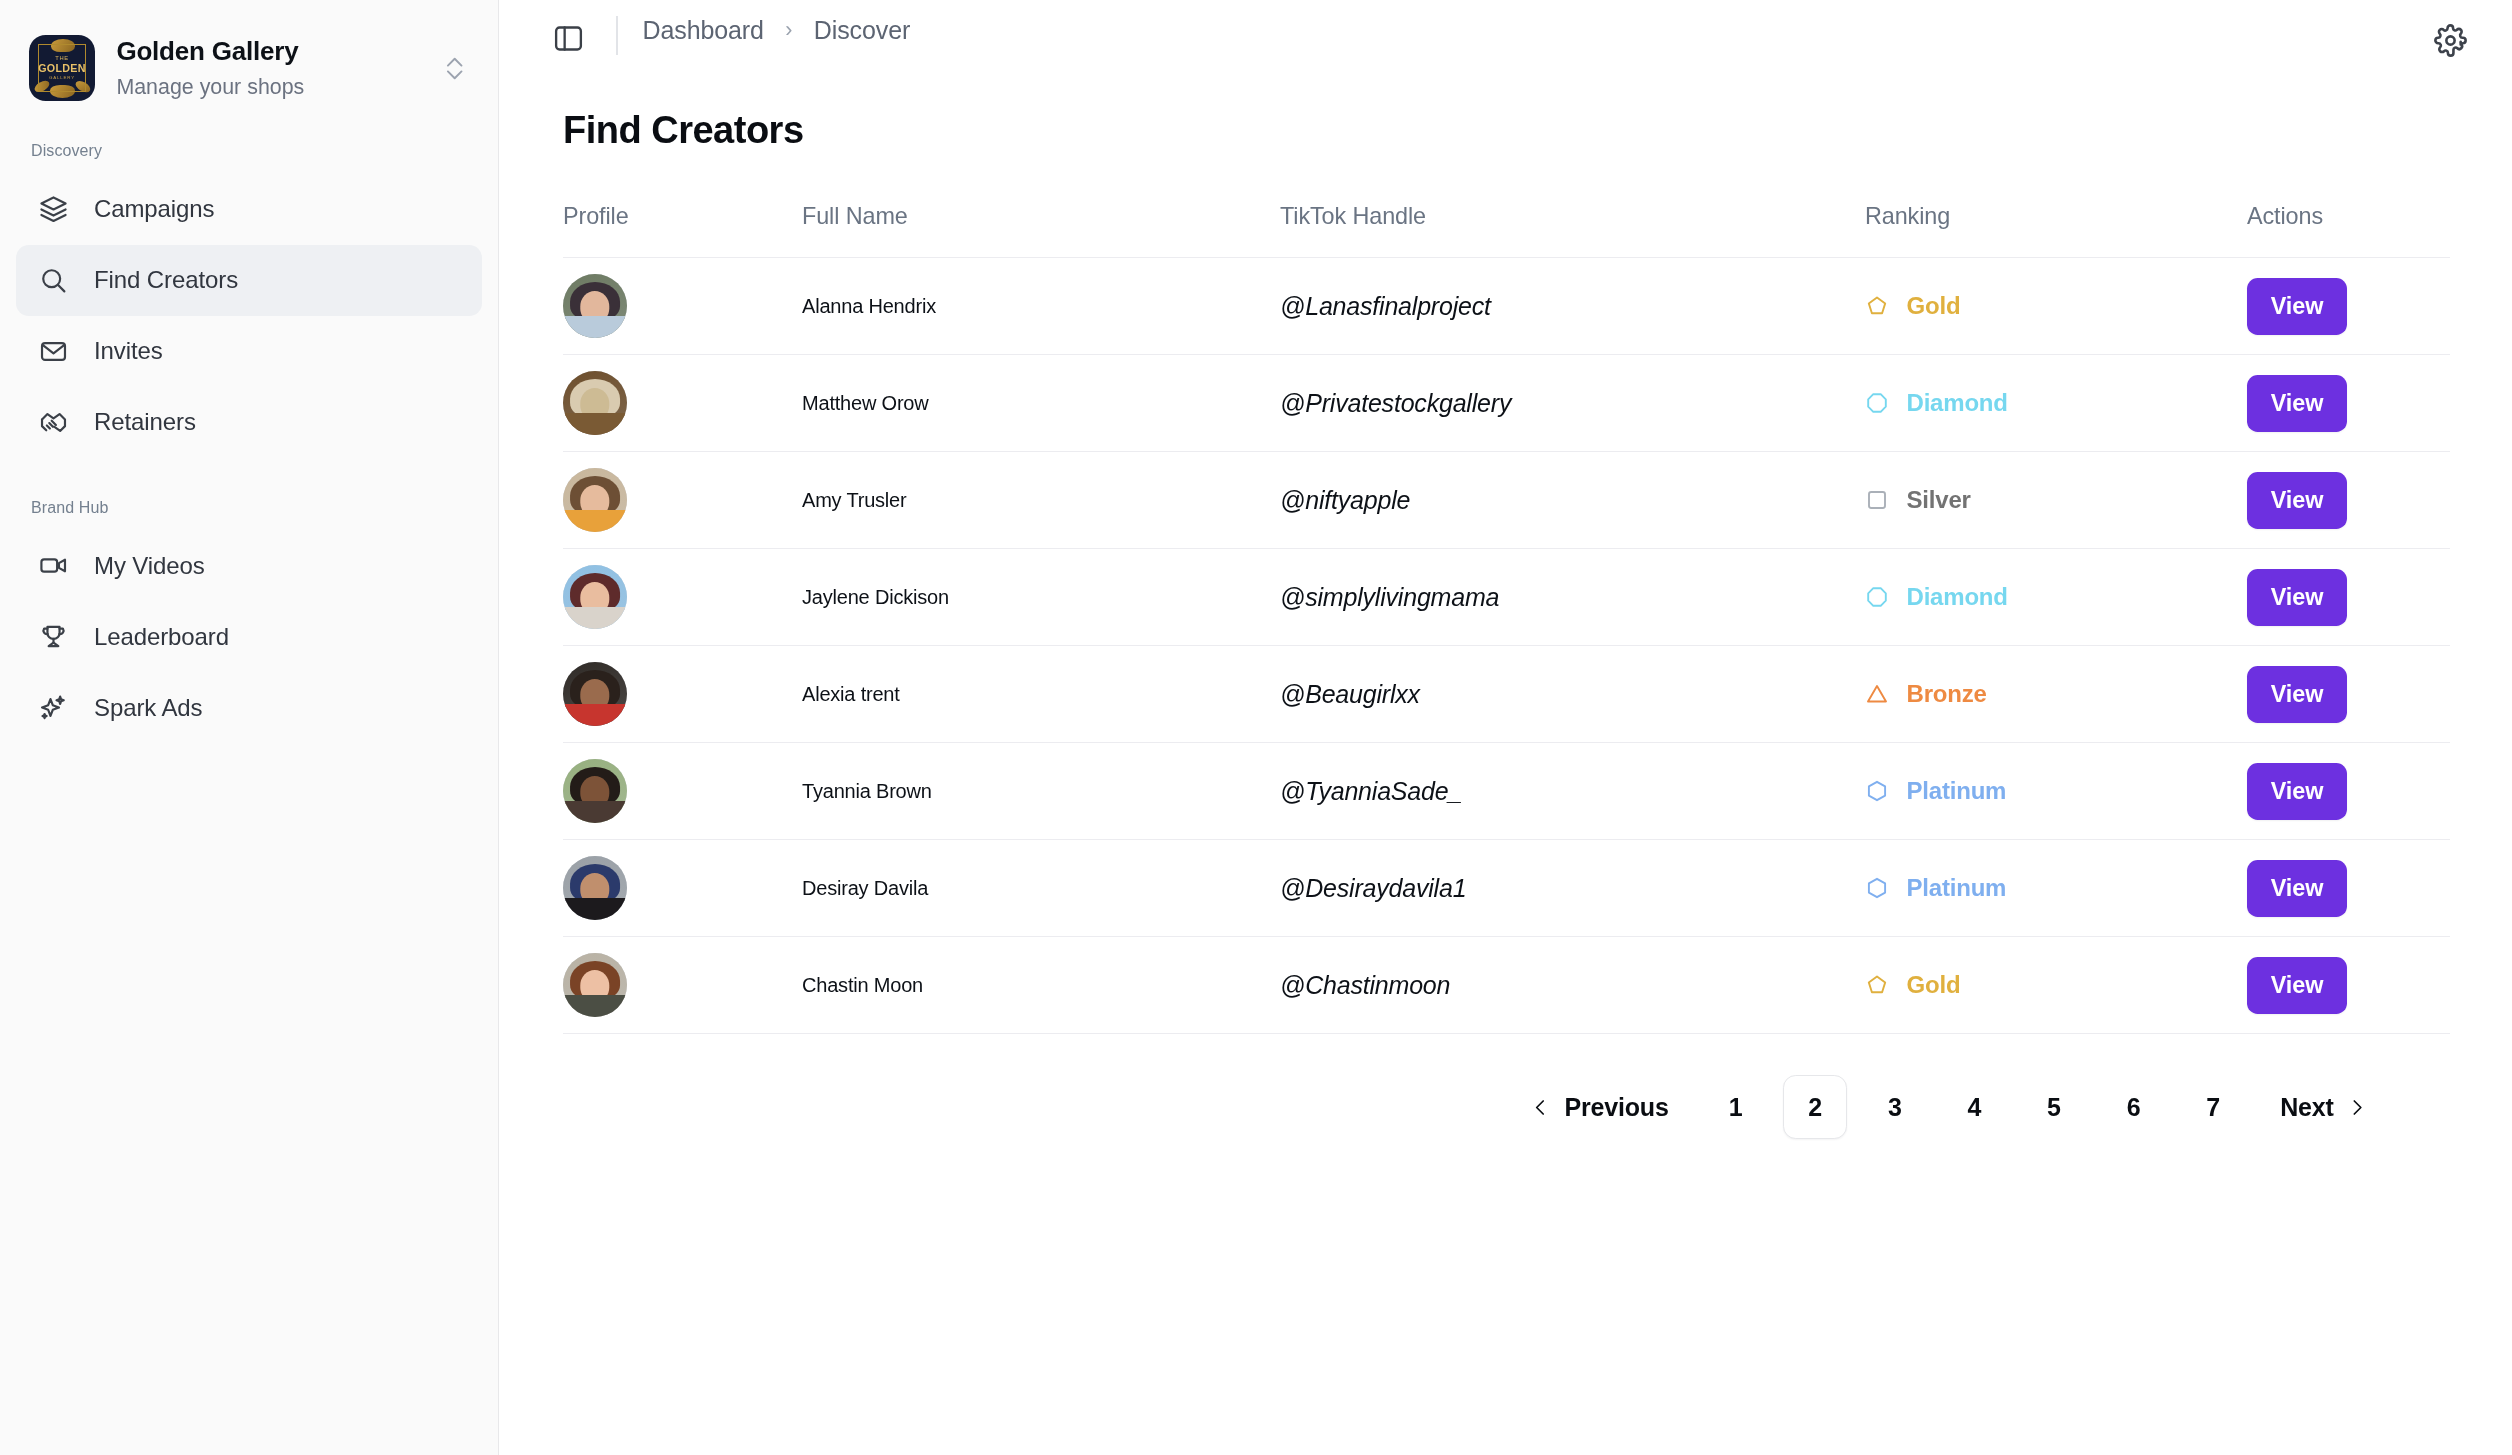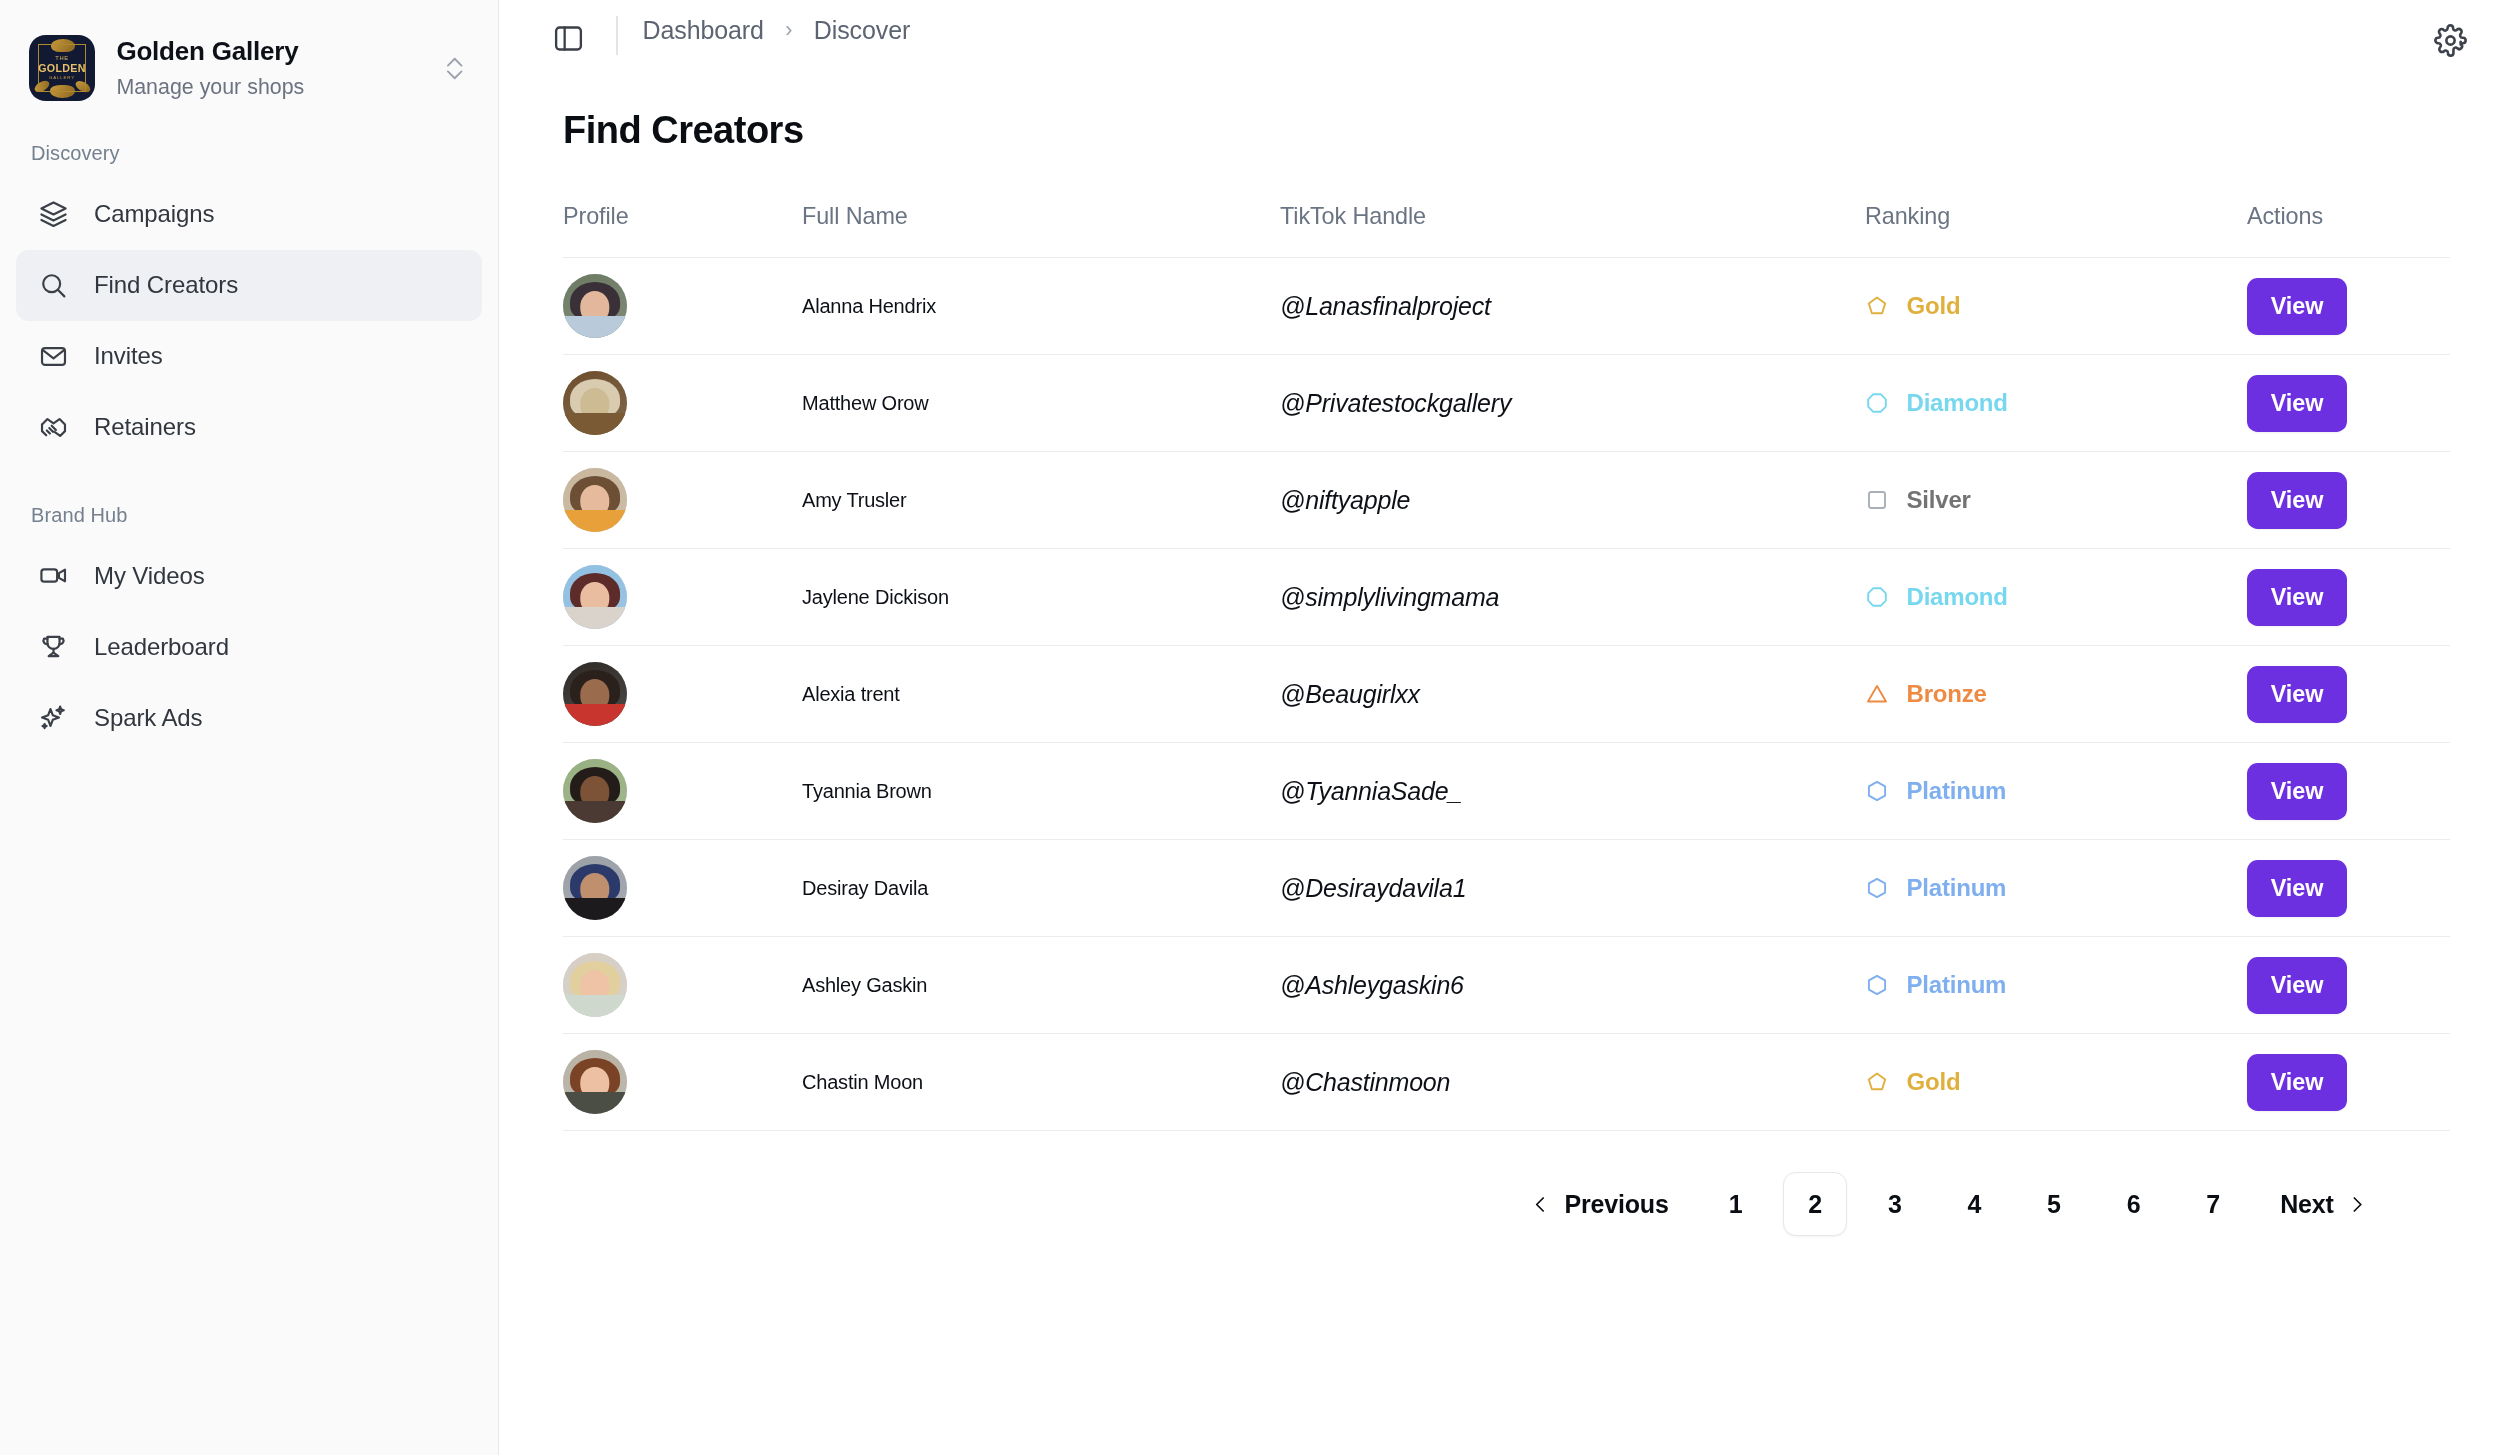--- a/index.html
+++ b/index.html
@@ -66,21 +66,21 @@
   .brand-sub {
     font-size:21.4px; color:#6b7280; margin-top:8px; line-height:1.15;
   }
   .brand-switch {
     width:29px; height:43px;
     display:flex; align-items:center; justify-content:center;
     flex-shrink:0; color:#9ca3af;
   }
 
   .nav-group-label {
-    font-size:20px; color:#74808f;
+    font-size:16px; color:#74808f;
     padding:0 0 0 31px;
     margin-top:41px; margin-bottom:13.6px;
     letter-spacing:0.1px;
   }
   .nav-list { padding:0 15.6px; }
   .nav-item {
     display:flex; align-items:center; gap:24px;
     height:71px;
     padding:0 21.4px;
     border-radius:12.7px;
@@ -514,43 +514,20 @@
               <td>
                 <div class="avatar">
                   <div class="sky" style="background:linear-gradient(160deg,#9aa0a6,#9aa0a6cc)"></div>
                   <div class="hair" style="background:#2b3a6b"></div>
                   <div class="face" style="background:#c08f6d"></div>
                   <div class="body" style="background:#1c1a1d"></div>
                 </div>
               </td>
               <td class="cell-name">Desiray Davila</td>
               <td class="cell-handle">@Desiraydavila1</td>
-              <td>
-                <div class="rank">
-                  <span>
-                    <svg width="24" height="24" viewBox="0 0 24 24">
-                      <polygon points="12,2.8 20.1,7.4 20.1,16.6 12,21.2 3.9,16.6 3.9,7.4" fill="none" stroke="#7fafef" stroke-width="1.9" stroke-linejoin="round" stroke-linecap="round"></polygon>
-                    </svg>
-                  </span>
-                  <span class="rank-label" style="color:#7fafef">Platinum</span>
-                </div>
-              </td>
-              <td><button class="view-btn">View</button></td>
-            </tr>
-            <tr>
-              <td>
-                <div class="avatar">
-                  <div class="sky" style="background:linear-gradient(160deg,#d7cfc4,#d7cfc4cc)"></div>
-                  <div class="hair" style="background:#e2cf9e"></div>
-                  <div class="face" style="background:#eec3a6"></div>
-                  <div class="body" style="background:#cfd8cd"></div>
-                </div>
-              </td>
-              <td class="cell-name">Ashley Gaskin</td>
-              <td class="cell-handle">@Ashleygaskin6</td>
               <td>
                 <div class="rank">
                   <span>
                     <svg width="24" height="24" viewBox="0 0 24 24">
                       <polygon points="12,2.8 20.1,7.4 20.1,16.6 12,21.2 3.9,16.6 3.9,7.4" fill="none" stroke="#7fafef" stroke-width="1.9" stroke-linejoin="round" stroke-linecap="round"></polygon>
                     </svg>
                   </span>
                   <span class="rank-label" style="color:#7fafef">Platinum</span>
                 </div>
               </td>

